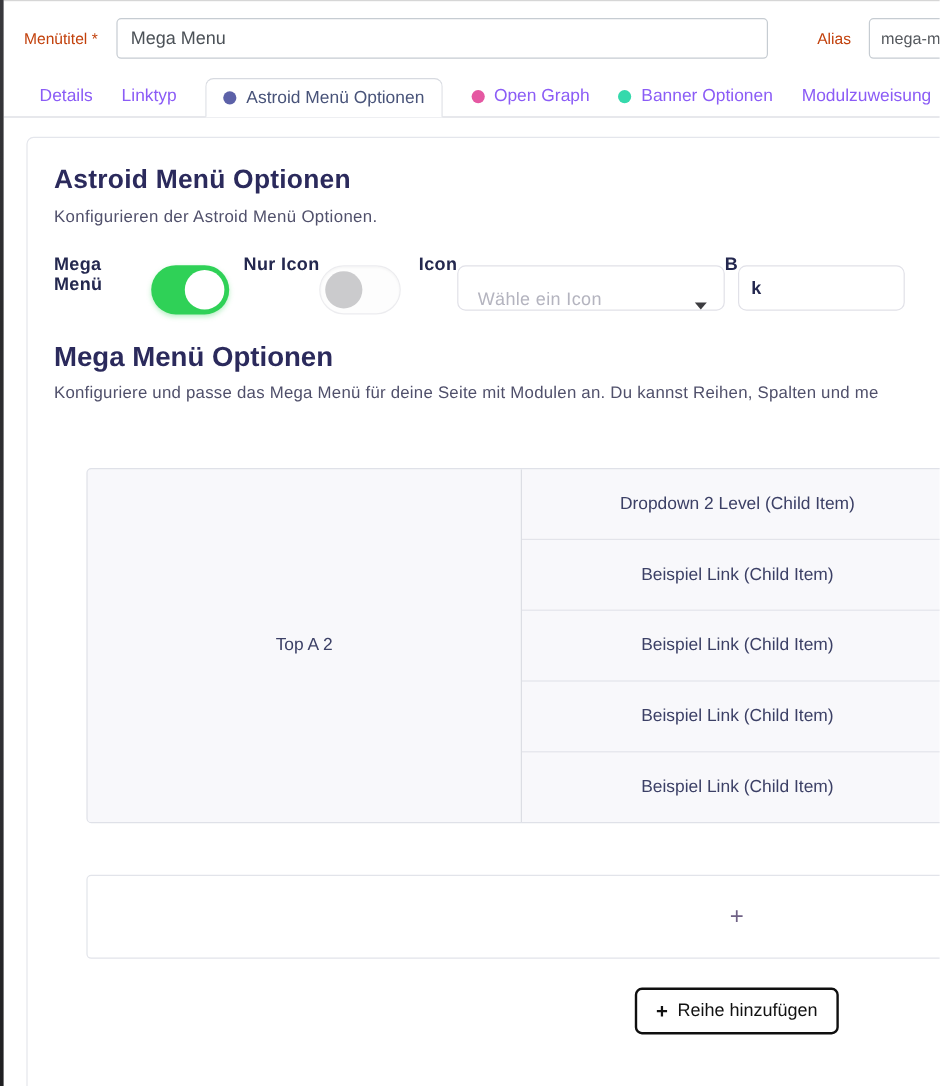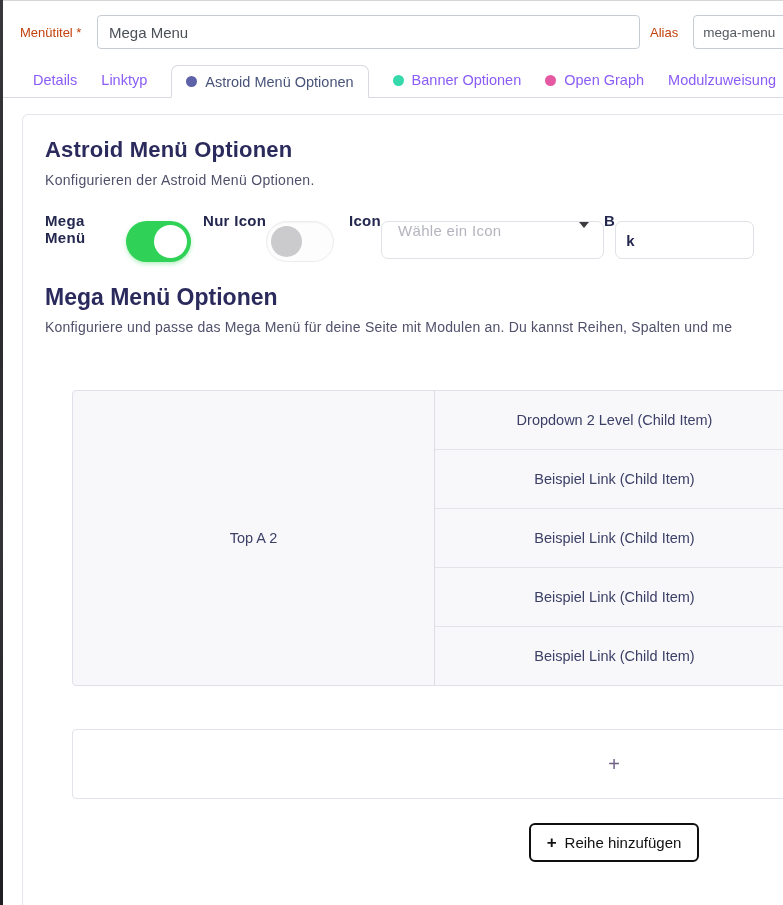--- a/index.html
+++ b/index.html
@@ -11,21 +11,21 @@
 
   .wrapper { margin-left: 3px; border-top: 1px solid #d6d6d6; width: 1260px; }
 
   
   .header-row { display: flex; align-items: center; margin-top: 14px; padding-left: 17px; }
   .hdr-label { font-size: 13px; color: #c2410c; white-space: nowrap; }
   .hdr-label.title-label { width: 72px; }
   .title-input { width: 543px; height: 34px; margin-left: 5px; border: 1px solid #c6ccd2;
     border-radius: 4px; padding: 0 11px; font-size: 15px; color: #4b5157;
     font-family: "Liberation Sans", sans-serif; outline: none; }
-  .alias-label { margin-left: 10px; }
+  .alias-label { margin-left: 41px; }
   .alias-input { width: 150px; height: 34px; margin-left: 15px; border: 1px solid #c6ccd2;
     border-radius: 4px; padding: 0 9px; font-size: 13.5px; color: #55595e;
     font-family: "Liberation Sans", sans-serif; outline: none; flex-shrink: 0; }
 
   
   .tabs { display: flex; align-items: stretch; list-style: none; margin-top: 16px;
     padding-left: 30px; border-bottom: 1px solid #d7dae0; height: 33px; width: 1260px; }
   .tab { display: flex; align-items: center; font-size: 14.5px; color: #8b5cf6;
     margin-right: 24px; cursor: pointer; white-space: nowrap; padding-bottom: 2px; }
   .tab.active { background: #fff; border: 1px solid #d7dae0; border-bottom: 1px solid #fff;
@@ -56,21 +56,21 @@
   .toggle.off { background: #fdfdfd; border: 1px solid #ececef;
     box-shadow: inset 0 1px 2px rgba(0,0,0,.04); }
   .toggle.off .knob { position: absolute; left: 4px; top: 4px; width: 31px; height: 31px;
     border-radius: 50%; background: #cbcbcd; }
 
   .text-input { width: 117px; height: 38px; margin-top: 9px; border: 1px solid #e1e1e8;
     border-radius: 7px; padding: 0 10px; font-size: 15px; color: #4b5157;
     font-family: "Liberation Sans", sans-serif; outline: none; }
 
   .select { width: 226px; height: 38px; margin-top: 9px; border: 1px solid #e1e1e8;
-    border-radius: 7px; display: flex; align-items: flex-start; padding: 0 14px 0 16px;
+    border-radius: 7px; display: flex; align-items: flex-end; padding: 0 14px 0 16px;
     cursor: pointer; background: #fff; }
   .select .placeholder { font-size: 15px; color: #b4b4bf; letter-spacing: .3px; flex: 1; }
   .caret { width: 0; height: 0; border-left: 5px solid transparent; border-right: 5px solid transparent;
     border-top: 6px solid #3c3c40; }
 
   .badge-box { width: 150px; height: 38px; margin-top: 9px; border: 1px solid #e1e1e8;
     border-radius: 7px; display: flex; align-items: center; padding: 0 10px; }
   .badge-box .val { font-size: 15px; font-weight: 700; color: #24284f; }
 
   .mega-title { margin-top: 22px; font-size: 23px; font-weight: 600; color: #2b2a5c; }
@@ -116,26 +116,26 @@
   </div>
 
   <ul class="tabs">
     <li class="tab">Details</li>
     <li class="tab">Linktyp</li>
     <li class="tab active">
       <span class="dot dot-purple"></span>
       <span>Astroid Menü Optionen</span>
     </li>
     <li class="tab">
+      <span class="dot dot-pink"></span>
+      <span>Open Graph</span>
+    </li>
+    <li class="tab">
       <span class="dot dot-teal"></span>
       <span>Banner Optionen</span>
-    </li>
-    <li class="tab">
-      <span class="dot dot-pink"></span>
-      <span>Open Graph</span>
     </li>
     <li class="tab">Modulzuweisung</li>
   </ul>
 
   <div class="card">
 
     <div class="card-title">Astroid Menü Optionen</div>
     <div class="card-sub">Konfigurieren der Astroid Menü Optionen.</div>
 
     <div class="form-row">

